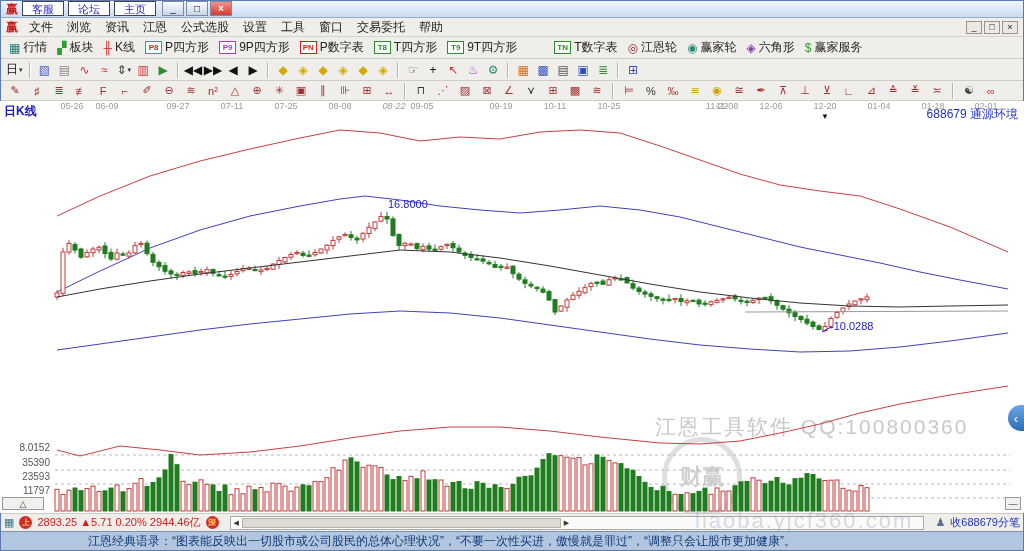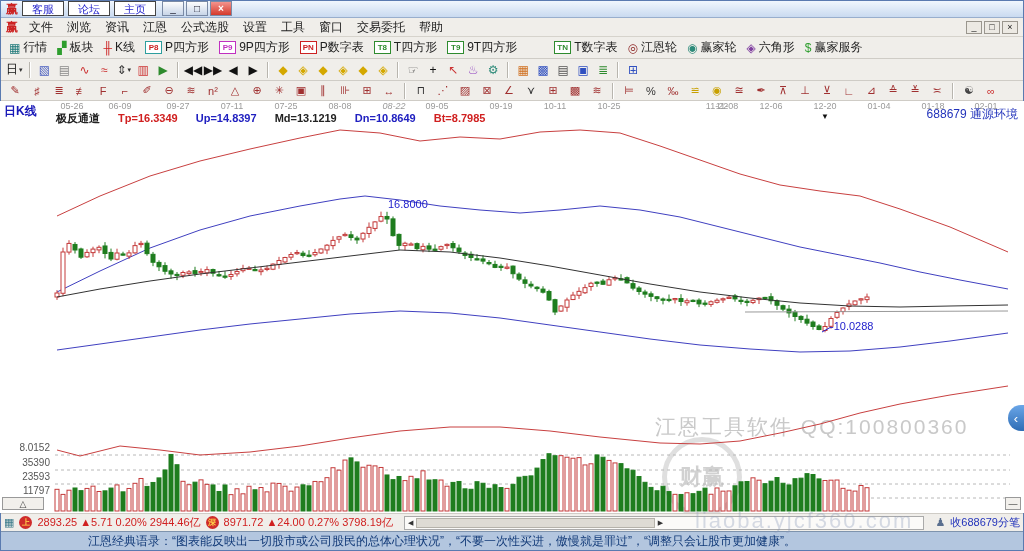--- a/index.html
+++ b/index.html
@@ -791,66 +791,57 @@
       <rect x="859" y="384.4954019498527" width="4" height="25.504598050147294" fill="#fff" stroke="#c43a3a" stroke-width="1"></rect>
       <line x1="867" y1="192.58979935897514" x2="867" y2="201.82987639093773" stroke="#c43a3a" stroke-width="1"></line>
       <rect x="865" y="196" width="4" height="2.6297884622588867" fill="#fff" stroke="#c43a3a" stroke-width="1"></rect>
       <rect x="865" y="386.68995799319816" width="4" height="23.310042006801815" fill="#fff" stroke="#c43a3a" stroke-width="1"></rect>
       <polyline points="57,196 100,188 150,180 200,173 250,167 300,161 350,155 400,149 450,151 500,157 550,165 600,174 650,183 700,191 750,197 800,202 850,205 900,206 950,205 1008,204" fill="none" stroke="#333333" stroke-width="1"></polyline>
       <polyline points="745,211 1008,210" fill="none" stroke="#999999" stroke-width="1"></polyline>
       <line x1="822" y1="231" x2="831" y2="226" stroke="#2222cc" stroke-width="1"></line>
     </svg>
   <div id="date-axis">
       <span class="date-tick" style="left: 72px;">05-26</span>
-      <span class="date-tick" style="left: 120px; text-align: right;">06-09</span>
+      <span class="date-tick" style="left: 107px; text-align: right;">06-09</span>
       <span class="date-tick" style="left: 178px;">09-27</span>
       <span class="date-tick" style="left: 232px;">07-11</span>
       <span class="date-tick" style="left: 286px;">07-25</span>
       <span class="date-tick" style="left: 340px;">08-08</span>
       <span class="date-tick" style="left: 394px; font-style: italic;">08-22</span>
-      <span class="date-tick" style="left: 437px;">09-05</span>
+      <span class="date-tick" style="left: 422px;">09-05</span>
       <span class="date-tick" style="left: 501px;">09-19</span>
       <span class="date-tick" style="left: 555px;">10-11</span>
       <span class="date-tick" style="left: 609px;">10-25</span>
       <span class="date-tick" style="left: 684px; margin-left: 43px;">11-08</span>
       <span class="date-tick" style="left: 717px;">11-22</span>
       <span class="date-tick" style="left: 771px;">12-06</span>
       <span class="date-tick" style="left: 825px;">12-20</span>
       <span class="date-tick" style="left: 879px;">01-04</span>
       <span class="date-tick" style="left: 933px;">01-18</span>
       <span class="date-tick" style="left: 986px;">02-01</span>
     </div>
   <div class="pane-label">日K线</div>
-  <div class="ind-row">
-    <span class="c-k">极反通道</span>
-    <span class="c-r">Tp=16.3349</span>
-    <span class="c-b">Up=14.8397</span>
-    <span class="c-k">Md=13.1219</span>
-    <span class="c-b">Dn=10.8649</span>
-    <span class="c-r">Bt=8.7985</span>
-  </div>
   <div class="sym">688679  通源环境</div>
   <div class="px-label" style="top:341px">8.0152</div>
   <div class="px-label" style="top:356px">35390</div>
   <div class="px-label" style="top:370px">23593</div>
   <div class="px-label" style="top:384px">11797</div>
   <div class="ann" style="left:388px;top:97px">16.8000</div>
   <div class="ann" style="left:830px;top:219px">-10.0288</div>
   <div class="down-marker" style="left:821px;top:11px">▼</div>
   <button class="mini-btn" style="left:2px;top:396px;width:42px;height:13px">△</button>
   <button class="mini-btn" style="right:3px;top:396px;width:16px;height:13px">—</button>
   <button class="side-toggle">‹</button>
 </div>
 
 <div id="statusbar">
   <span class="sb-grid">▦</span>
   <span class="sb-circle">上</span>
   <span class="red">2893.25 ▲5.71 0.20% 2944.46亿</span>
   <span class="sb-circle">深</span>
-  <span class="red">8971.72 ▲24.00 0.27% 3798.19亿</span>
   <div class="sb-scroll">
     <button class="sb-arrow">◀</button>
     <div class="sb-thumb"></div>
     <button class="sb-arrow">▶</button>
   </div>
   <span class="sb-pawn">♟</span>
   <span class="sb-right">收688679分笔</span>
 </div>
 
 <div id="quotebar">

